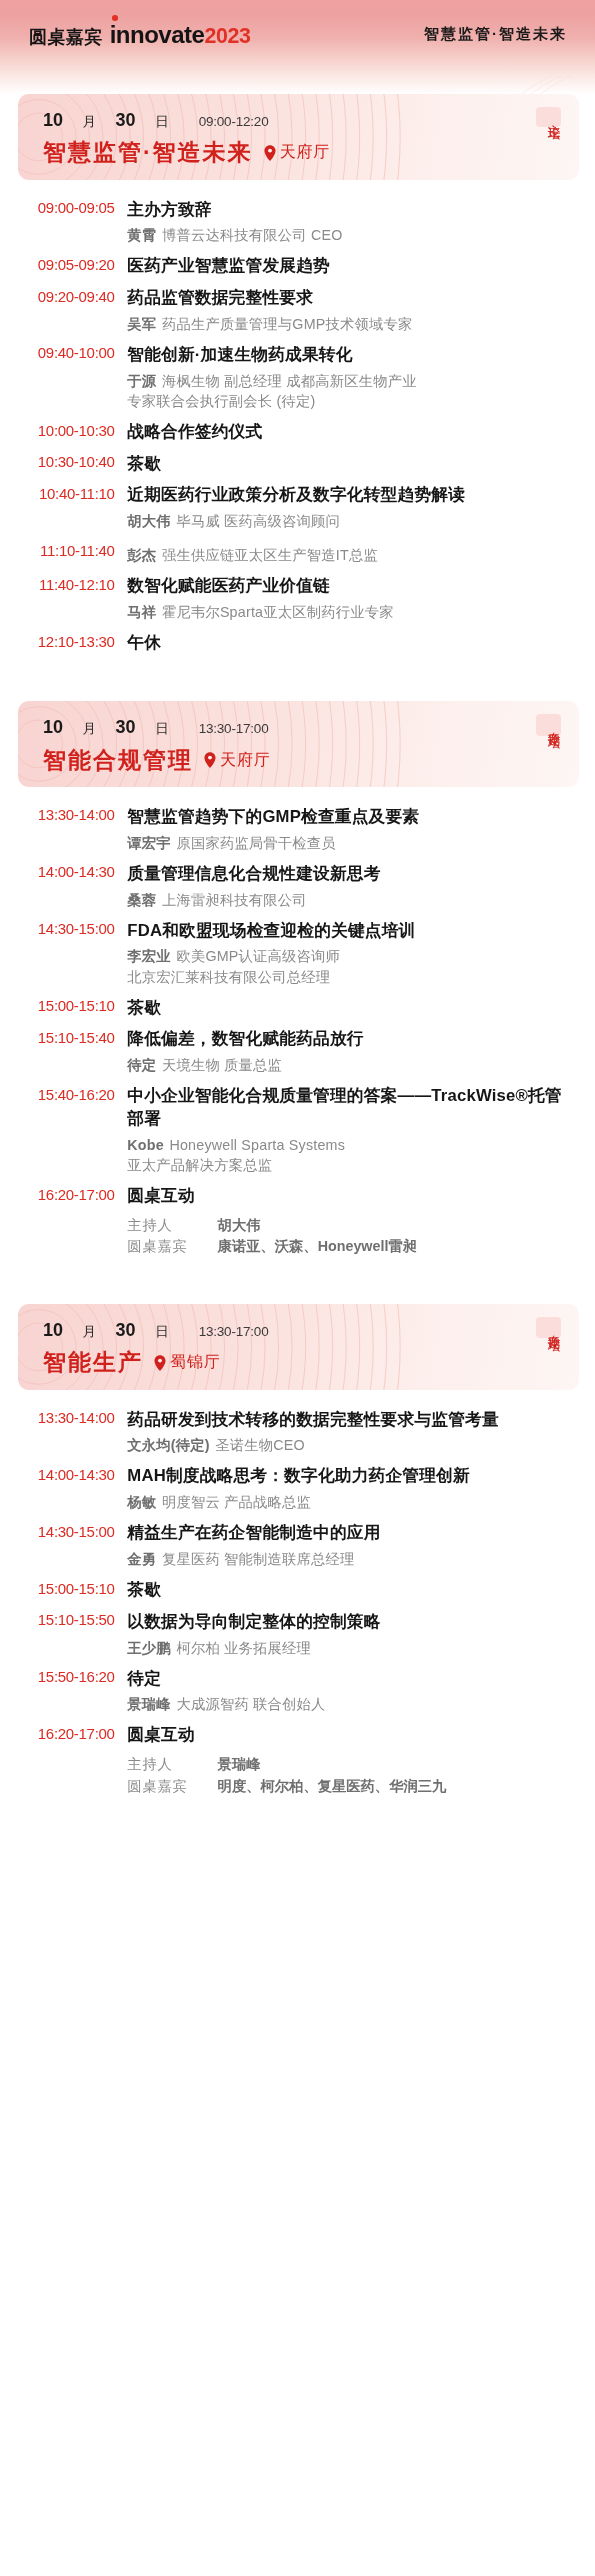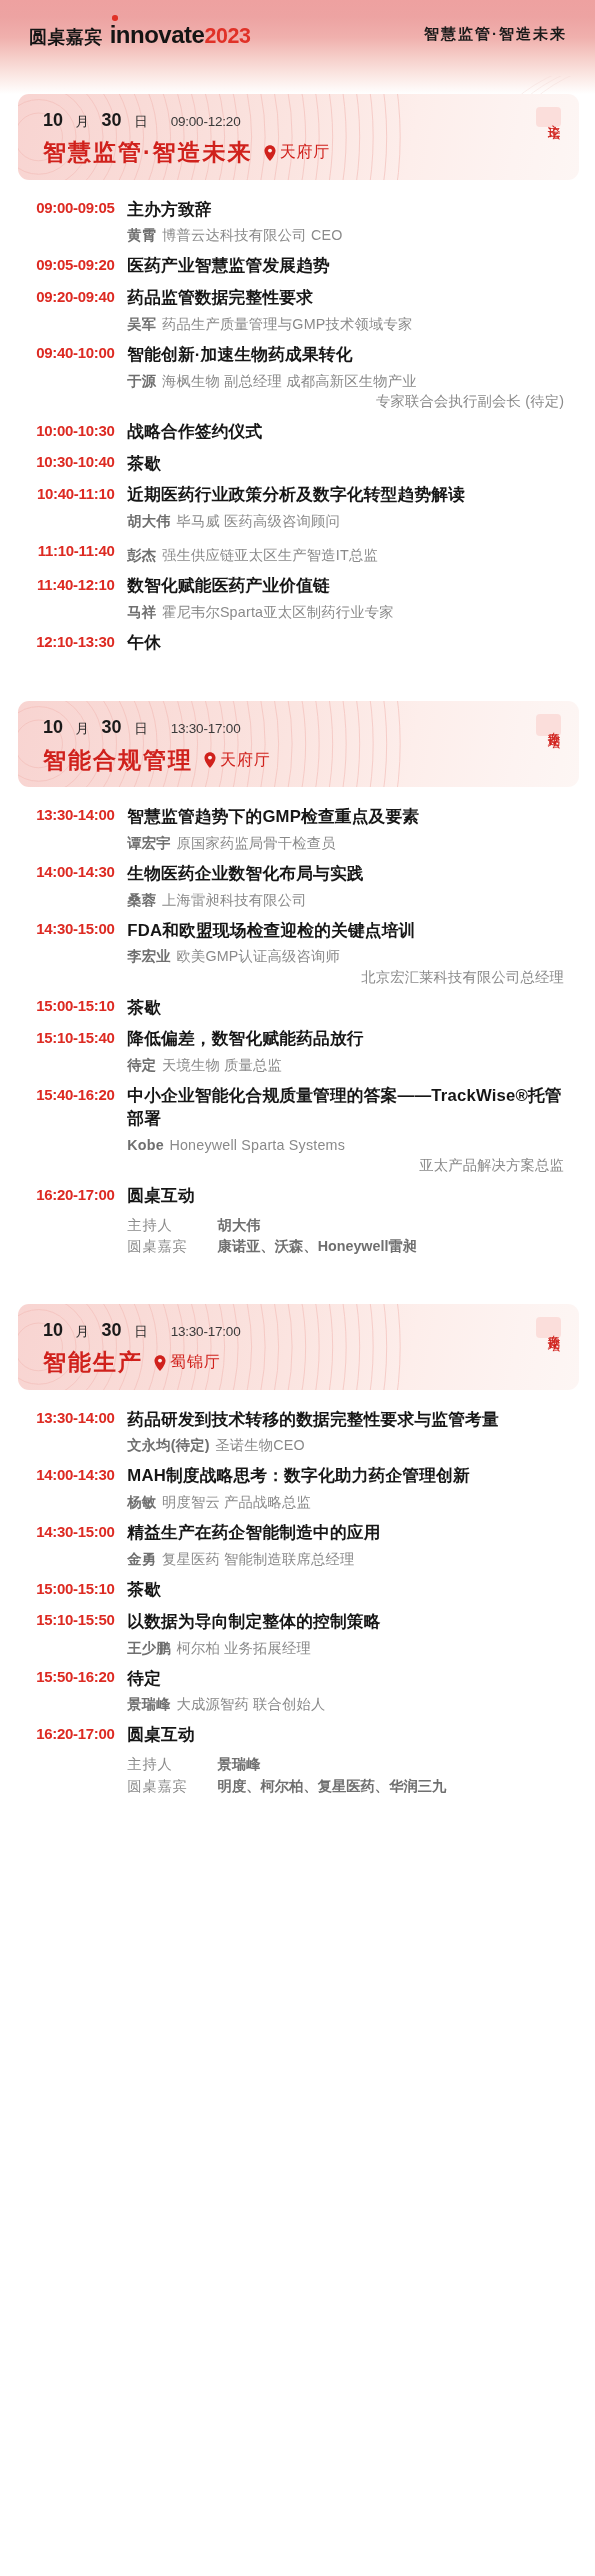--- a/index.html
+++ b/index.html
@@ -108,21 +108,21 @@
     pointer-events: none;
   }
   .card-head-content {
     position: relative;
     padding: 16px 0 0 25.4px;
     z-index: 2;
   }
   .date-line {
     display: flex;
     align-items: baseline;
-    gap: 11px;
+    gap: 18px;
     white-space: nowrap;
   }
   .date-num {
     font-size: 18px;
     font-weight: 700;
     color: #1a1a1a;
     letter-spacing: 0px;
   }
   .date-unit {
     font-size: 13.5px;
@@ -184,21 +184,21 @@
     align-items: flex-start;
     margin-bottom: 8.7px;
   }
   .row:last-child { margin-bottom: 0; }
   .row-time {
     flex: 0 0 105px;
     text-align: right;
     padding-right: 12.7px;
     padding-top: 1.6px;
     font-size: 15px;
-    font-weight: 700;
+    font-weight: 400;
     color: #dd2a22;
     letter-spacing: -0.3px;
     white-space: nowrap;
   }
   .row-body { flex: 1 1 auto; min-width: 0; padding-right: 4.8px; }
   .row-title {
     font-size: 16.7px;
     font-weight: 700;
     color: #161616;
     line-height: 1.38;
@@ -212,21 +212,21 @@
     line-height: 1.42;
     letter-spacing: 0.2px;
   }
   .row-speaker .sp-name {
     color: #6f6f6f;
     font-weight: 700;
     margin-right: 5.6px;
   }
   .sp-l2 {
     display: block;
-    text-align: right;
+    text-align: left;
     padding-right: 1.6px;
   }
 
   
   .rt {
     margin-top: 7.1px;
     display: grid;
     grid-template-columns: 76px 1fr;
     row-gap: 1.6px;
     column-gap: 14.3px;
@@ -448,21 +448,21 @@
           <div class="row">
             <div class="row-time">13:30-14:00</div>
             <div class="row-body">
               <div class="row-title">智慧监管趋势下的GMP检查重点及要素</div>
               <div class="row-speaker"><span class="sp-name">谭宏宇</span><span class="sp-org">原国家药监局骨干检查员</span></div>
             </div>
           </div>
           <div class="row">
             <div class="row-time">14:00-14:30</div>
             <div class="row-body">
-              <div class="row-title">生物医药企业数智化布局与实践</div>
+              <div class="row-title">质量管理信息化合规性建设新思考</div>
               <div class="row-speaker"><span class="sp-name">桑蓉</span><span class="sp-org">上海雷昶科技有限公司</span></div>
             </div>
           </div>
           <div class="row">
             <div class="row-time">14:30-15:00</div>
             <div class="row-body">
               <div class="row-title">FDA和欧盟现场检查迎检的关键点培训</div>
               <div class="row-speaker"><span class="sp-name">李宏业</span><span class="sp-org">欧美GMP认证高级咨询师</span><span class="sp-l2">北京宏汇莱科技有限公司总经理</span></div>
             </div>
           </div>

